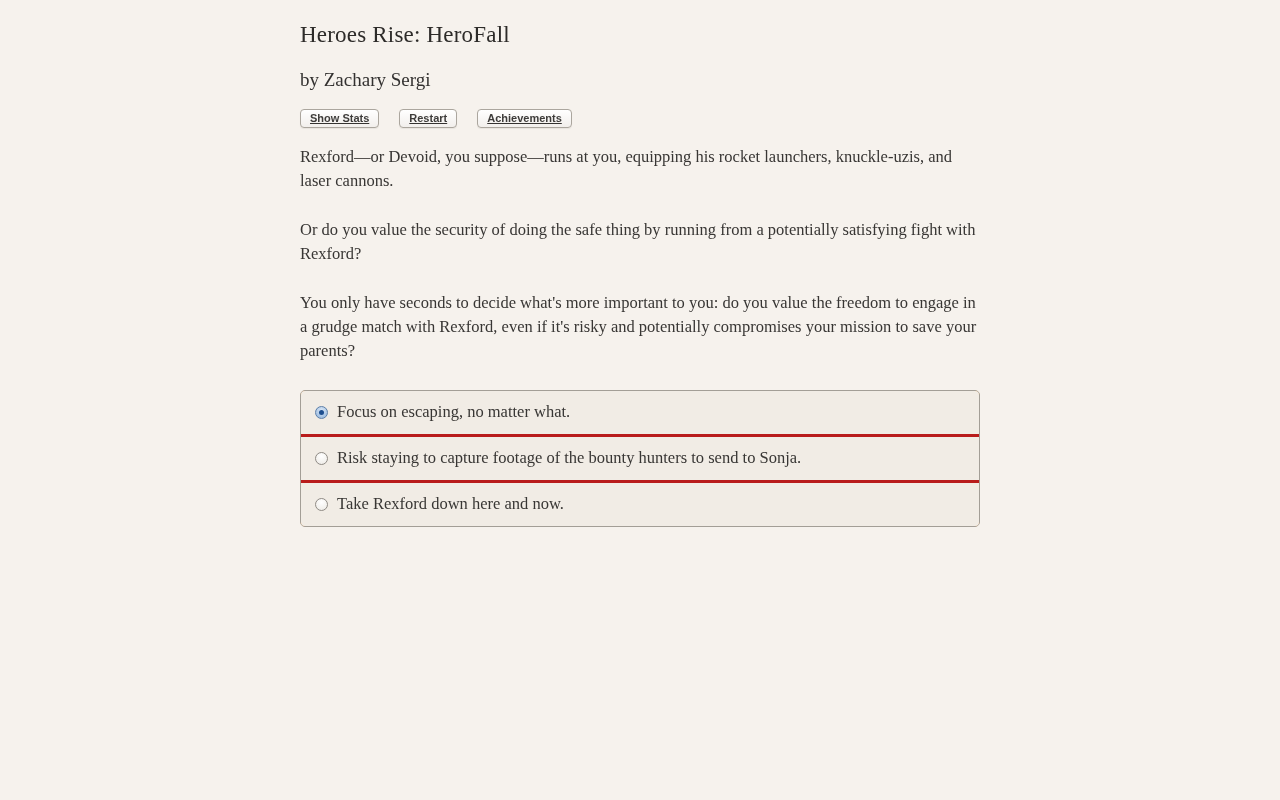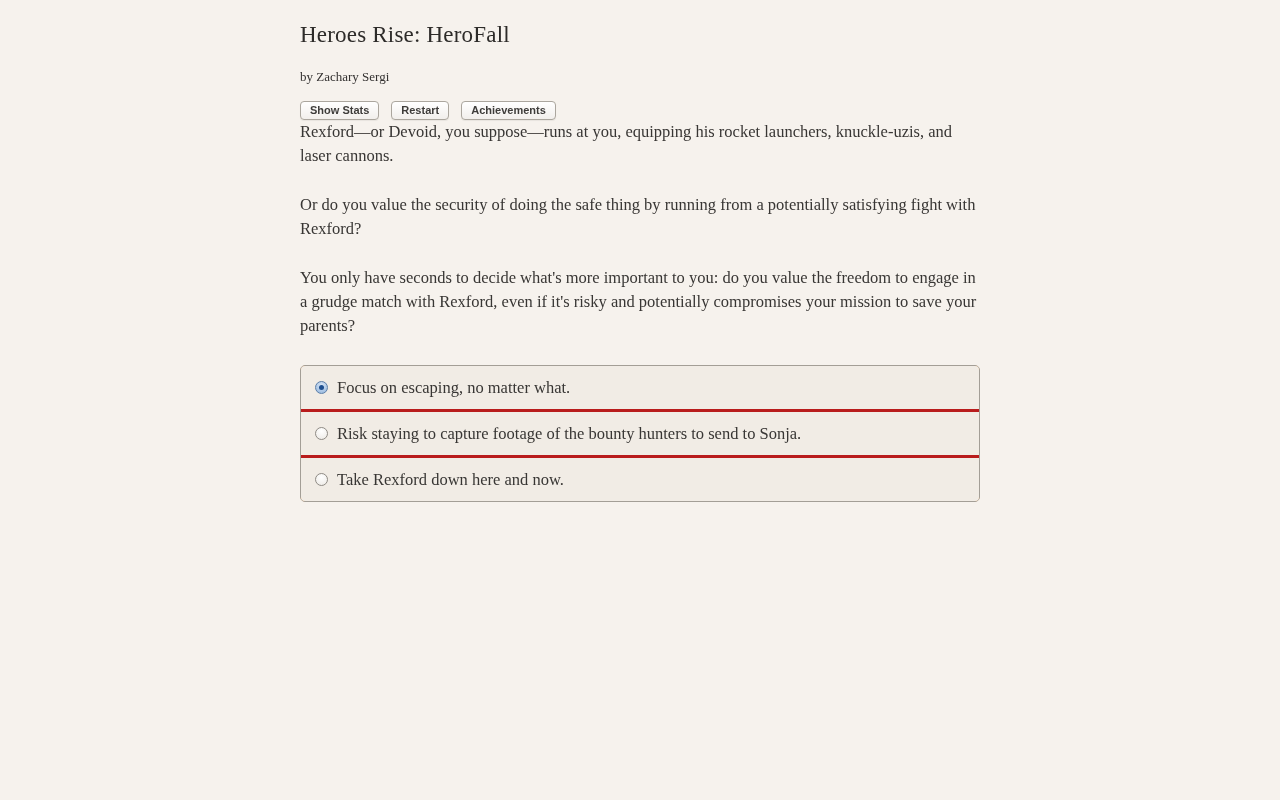--- a/index.html
+++ b/index.html
@@ -19,28 +19,30 @@
   }
   h1.game-title {
     font-size: 23px;
     font-weight: normal;
     color: #2d2b29;
     margin: 8px 0 19px 0;
     line-height: 1.25;
     letter-spacing: 0.2px;
   }
   .author {
-    font-size: 13px;
+    font-size: 19px;
     color: #333130;
     margin: 0 0 17px 0;
     line-height: 1.2;
   }
   .toolbar {
     display: flex;
-    gap: 12px;
+    gap: 20px;
+    margin-bottom: 17px;
+    text-decoration: underline;
   }
   .tool-btn {
     font-family: "Liberation Sans", sans-serif;
     font-size: 11px;
     font-weight: bold;
     color: #3e3c3a;
     background: linear-gradient(#ffffff, #f2efec);
     border: 1px solid #aba69e;
     border-radius: 4px;
     padding: 2px 9px 3px 9px;

